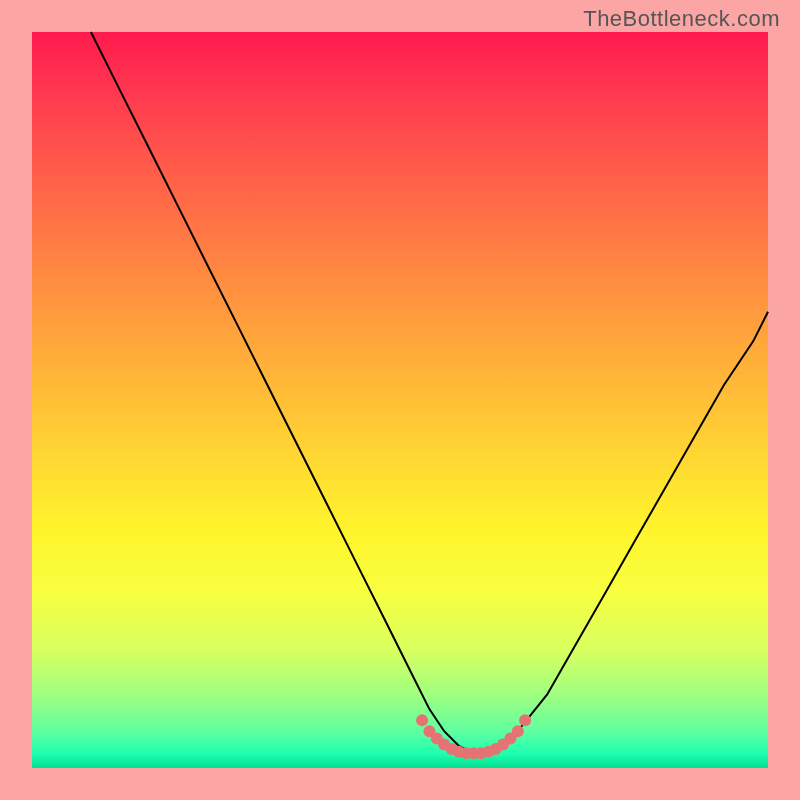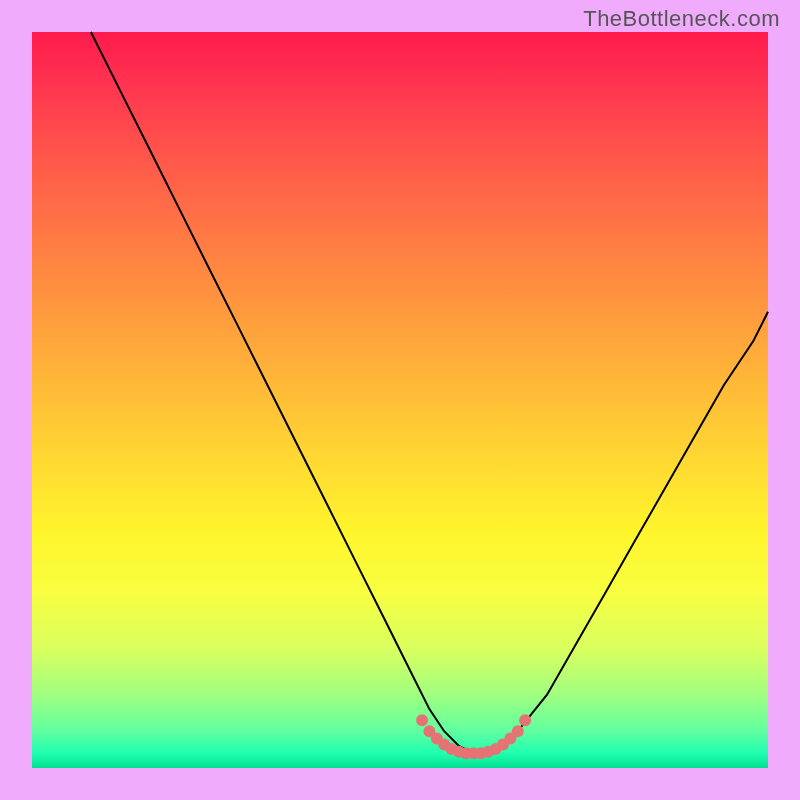--- a/index.html
+++ b/index.html
@@ -8,21 +8,21 @@
     width: 800px;
     height: 800px;
     background: #000;
     font-family: Arial, sans-serif;
     overflow: hidden;
   }
   .container {
     width: 800px;
     height: 800px;
     position: relative;
-    background: #f0abfc;
+    background: #fca5a5;
   }
   .watermark {
     position: absolute;
     top: 6px;
     right: 20px;
     font-size: 22px;
     font-weight: 500;
     color: #555;
     z-index: 10;
     letter-spacing: 0.5px;

